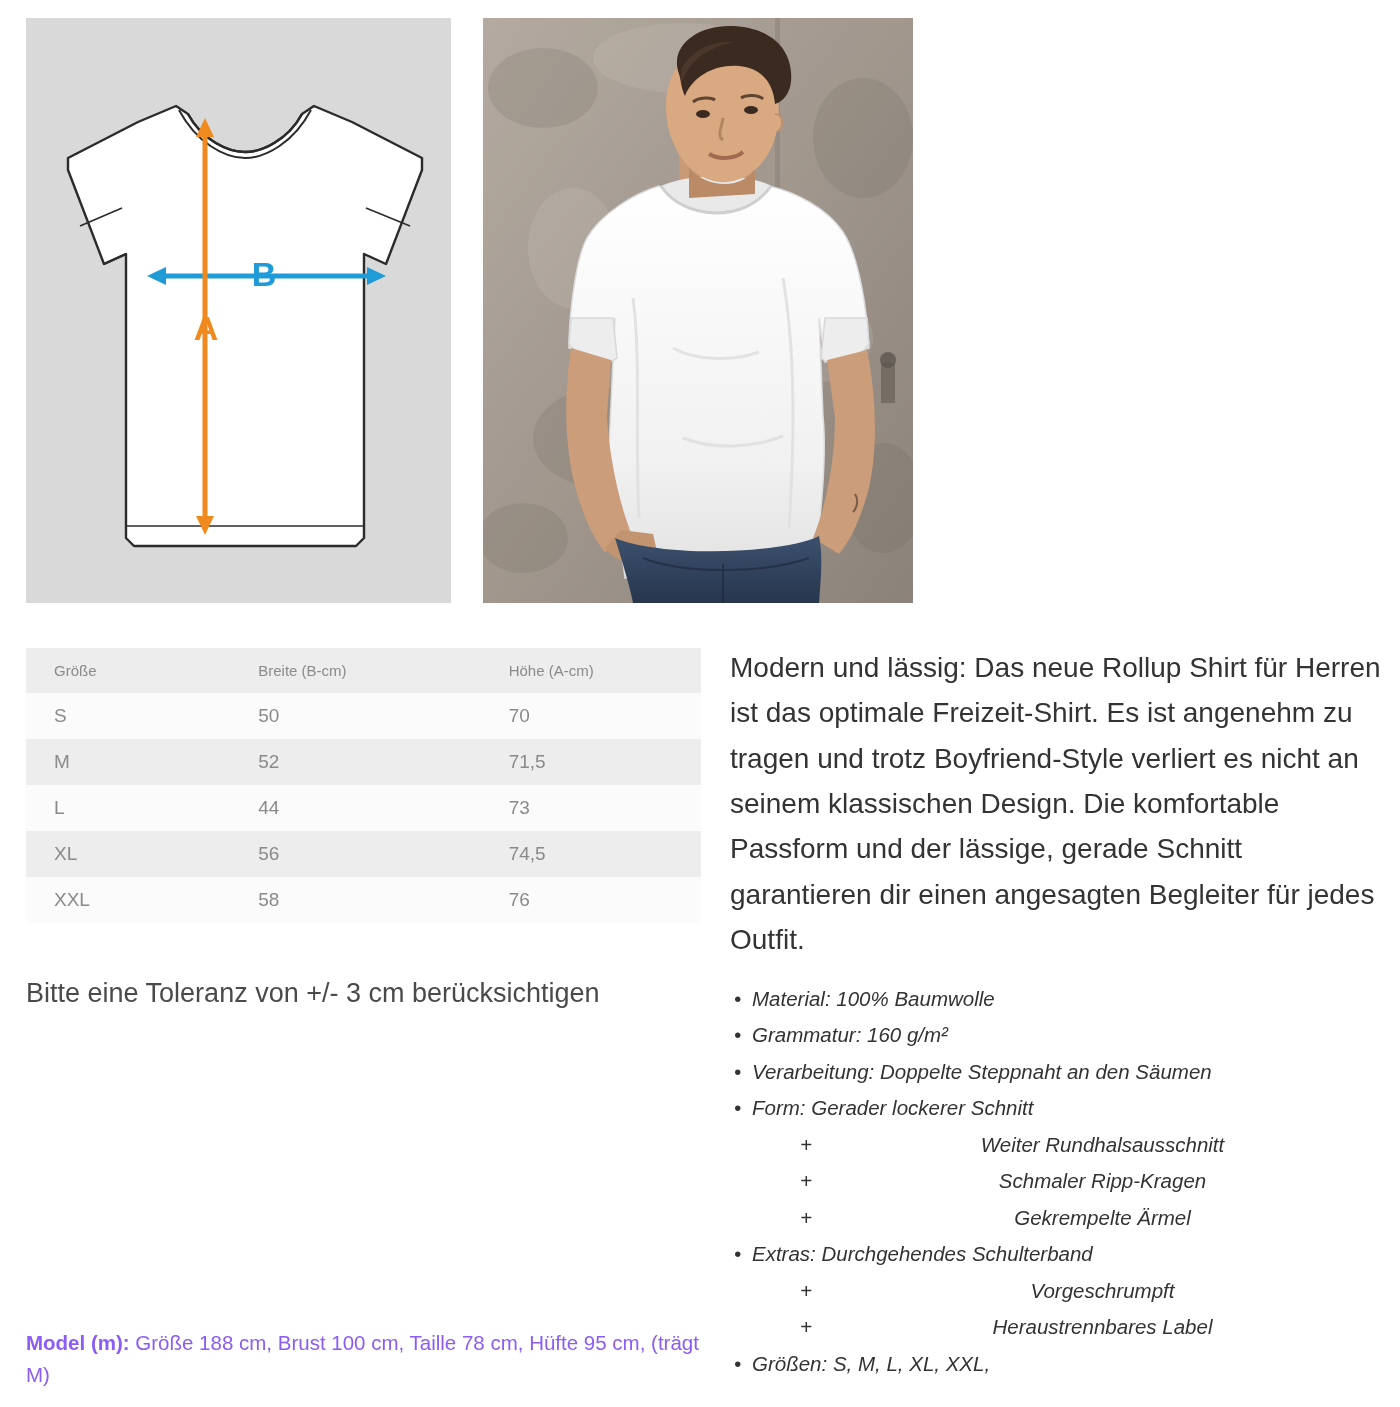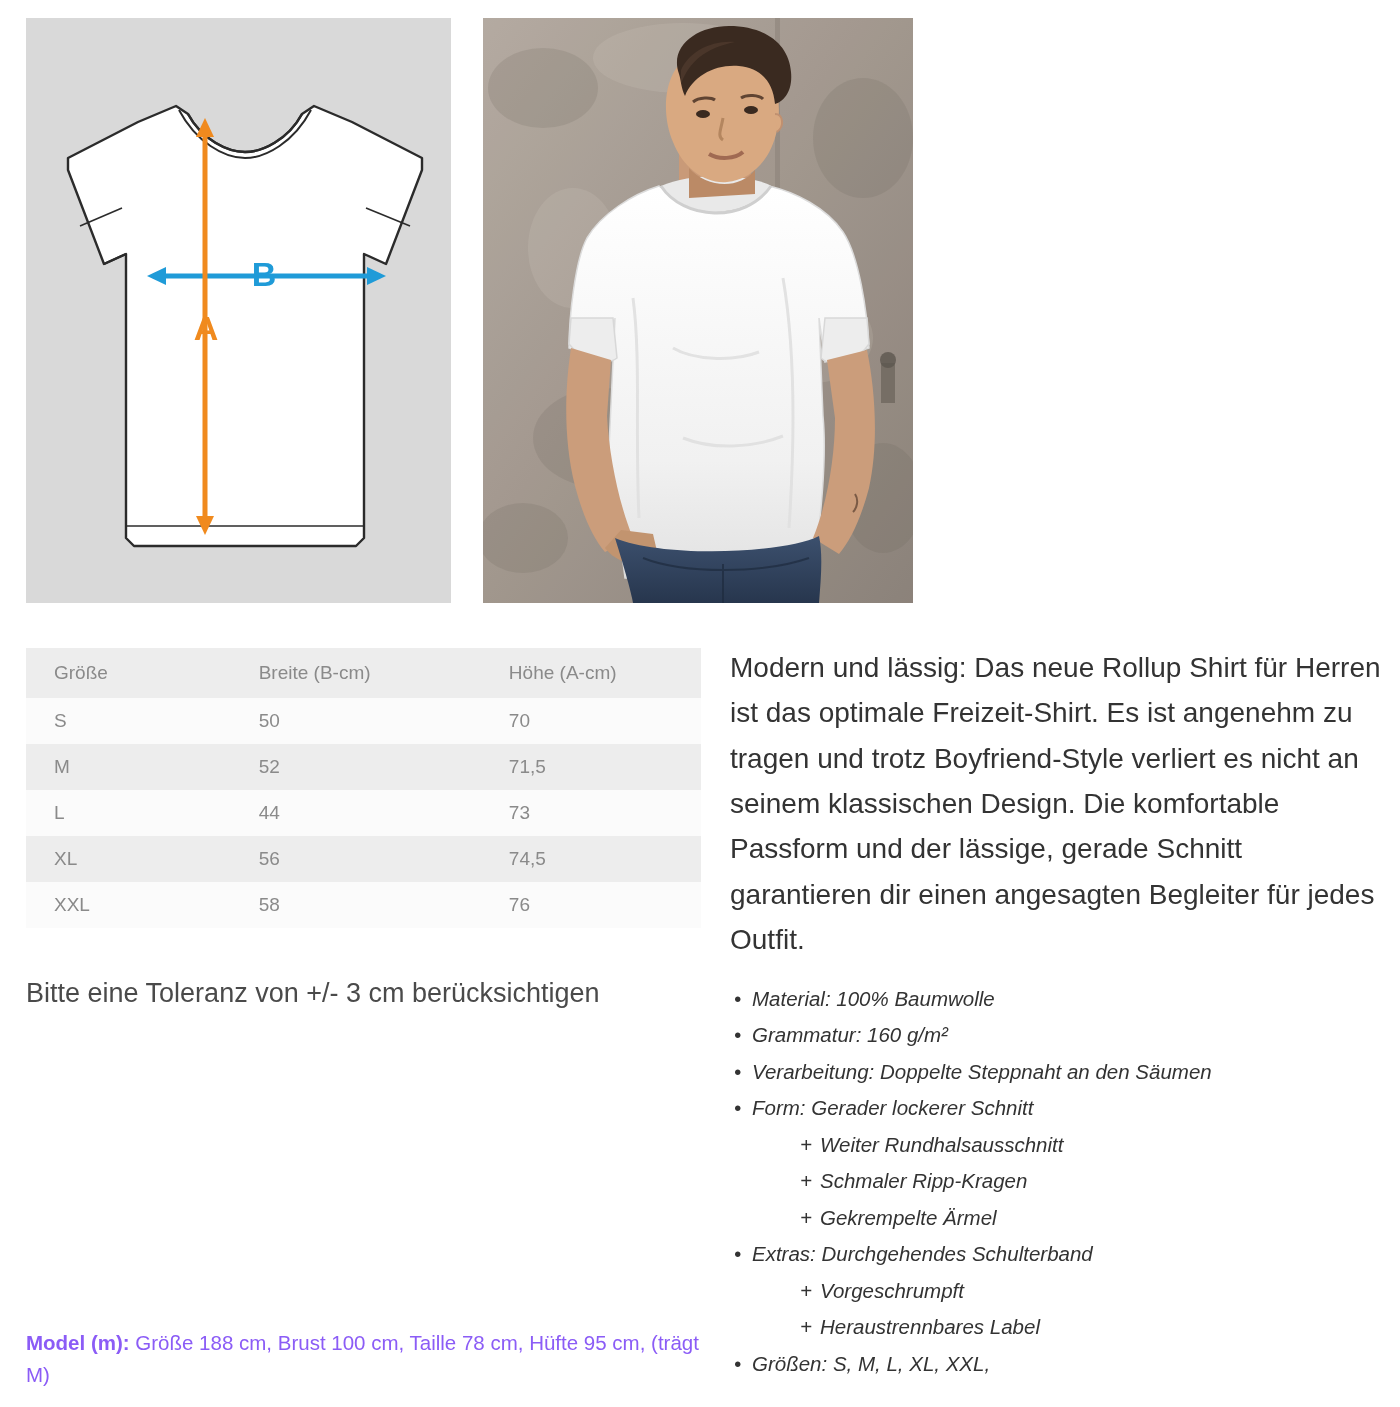--- a/index.html
+++ b/index.html
@@ -61,21 +61,21 @@
     border-collapse: collapse;
     font-size: 19px;
     color: #8a8a8a;
   }
   .size-table th {
     text-align: left;
     font-weight: normal;
     padding: 14px 0 14px 28px;
     background: #ededed;
     color: #8a8a8a;
-    font-size: 19px;
+    font-size: 15px;
   }
   .size-table td {
     padding: 12px 0 12px 28px;
     font-size: 19px;
     color: #8a8a8a;
   }
   .size-table tbody tr:nth-child(odd) { background: #fbfbfb; }
   .size-table tbody tr:nth-child(even) { background: #ededed; }
   .col-size { width: 200px; }
   .col-width { width: 255px; }
@@ -130,20 +130,21 @@
   .spec-list li.bullet { padding-left: 22px; }
   .spec-list li.bullet:before {
     content: "\2022";
     position: absolute;
     left: 4px;
     top: 0;
   }
   .spec-list li.sub {
     padding-left: 90px;
     position: relative;
+    text-align: center;
   }
   .spec-list li.sub:before {
     content: "+";
     position: absolute;
     left: 70px;
     top: 0;
   }
 </style>
 </head>
 <body>

